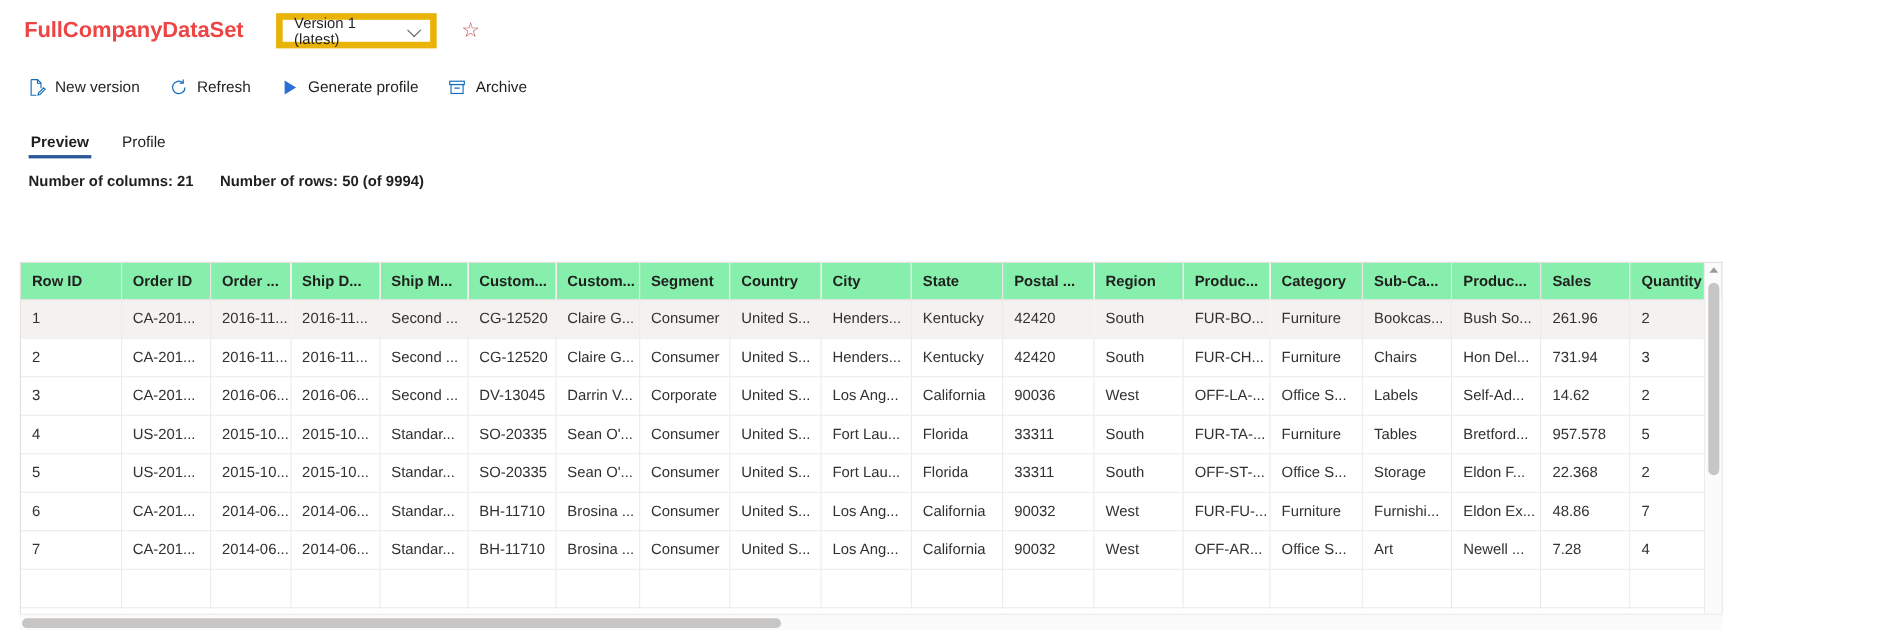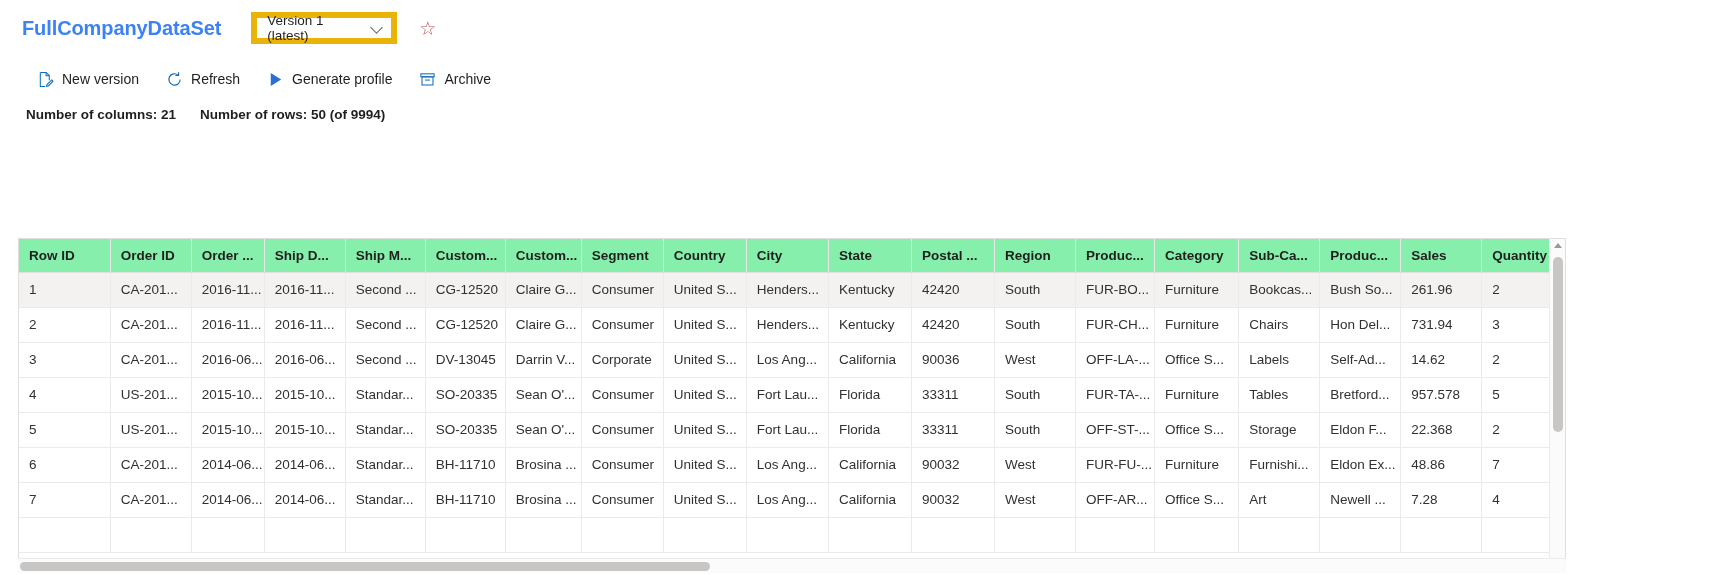--- a/index.html
+++ b/index.html
@@ -13,21 +13,21 @@
   }
   .page { position: relative; width: 1718px; height: 575px; background:#fff; }
 
   
   .header-row {
     display: flex; align-items: center;
     padding: 8px 0 0 22px;
     height: 48px;
   }
   .asset-title {
-    font-size: 20px; font-weight: 600; color: #3b82f6;
+    font-size: 20px; font-weight: 600; color: #ef4444;
     letter-spacing: -0.1px; white-space: nowrap;
   }
   .version-select {
     margin-left: 30px;
     width: 146px; height: 32px;
     border: 6px solid #eab308;
     background: #fff;
     display: flex; align-items: center;
     padding: 0 8px 0 10px;
     font-size: 13.5px; color: #201f1e;
@@ -65,21 +65,21 @@
   }
   .pivot-item.selected { font-weight: 600; }
   .pivot-item.selected::after {
     content:""; position:absolute; left:0; right:0; bottom:0;
     height: 2px; background: #0f6cbd;
   }
 
   
   .cmdbar {
     display: flex; align-items: center;
-    padding-left: 36px; margin-top: 16px; height: 30px;
+    padding-left: 24px; margin-top: 16px; height: 30px;
   }
   .cmd {
     display: flex; align-items: center;
     margin-right: 26px; cursor: pointer;
     font-size: 14px; color: #201f1e;
     white-space: nowrap;
   }
   .cmd .ci {
     width: 18px; height: 18px; margin-right: 8px;
     display: inline-flex; align-items: center; justify-content: center;
@@ -220,20 +220,24 @@
         <svg width="17" height="17" viewBox="0 0 18 18">
           <rect x="2" y="3" width="14" height="3.2" fill="none" stroke="#0f6cbd" stroke-width="1.1"></rect>
           <rect x="3.2" y="6.2" width="11.6" height="8.6" fill="none" stroke="#0f6cbd" stroke-width="1.1"></rect>
           <path d="M6.4 9.6h5.2" fill="none" stroke="#0f6cbd" stroke-width="1.1"></path>
         </svg>
       </span>
       <span>Archive</span>
     </div>
   </div>
 
+  <div class="subpivot">
+    <div class="subpivot-item selected">Preview</div>
+    <div class="subpivot-item">Profile</div>
+  </div>
 
   <div class="stats">
     <div class="s1">Number of columns: 21</div>
     <div class="s2">Number of rows: 50 (of 9994)</div>
   </div>
 
   <div class="grid-wrap">
     <table class="grid">
       <colgroup>
         <col style="width:90px">

